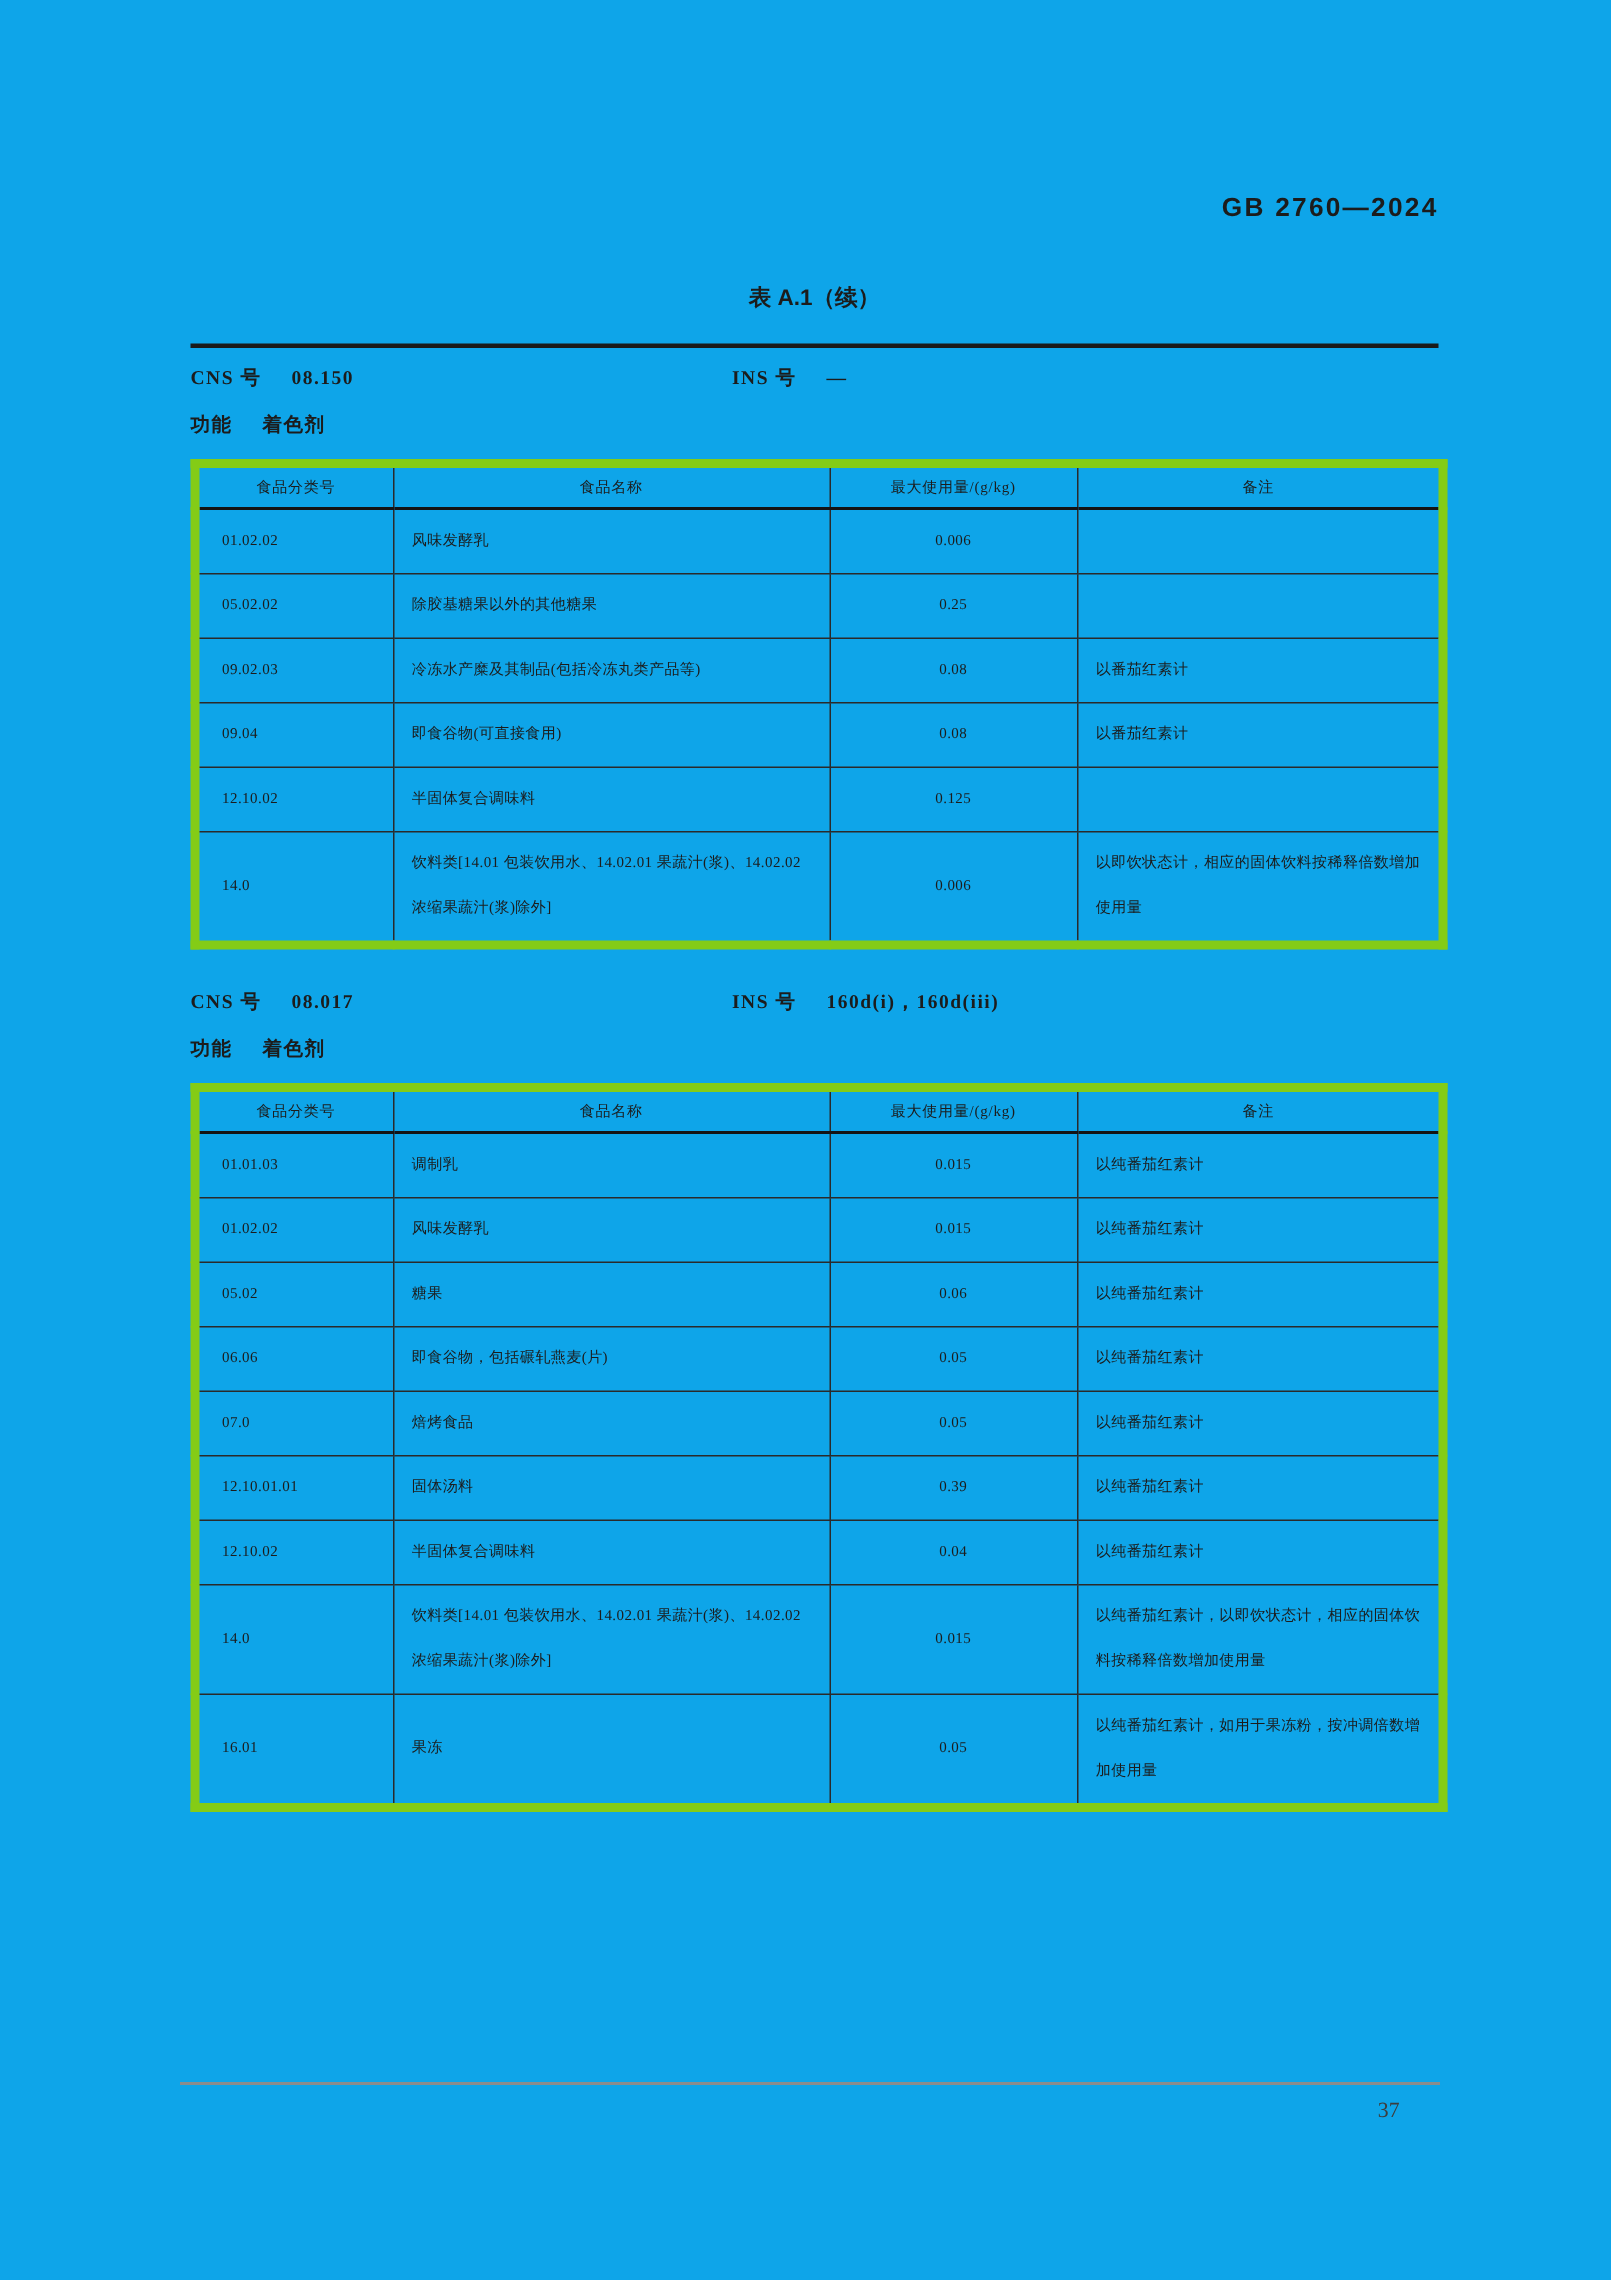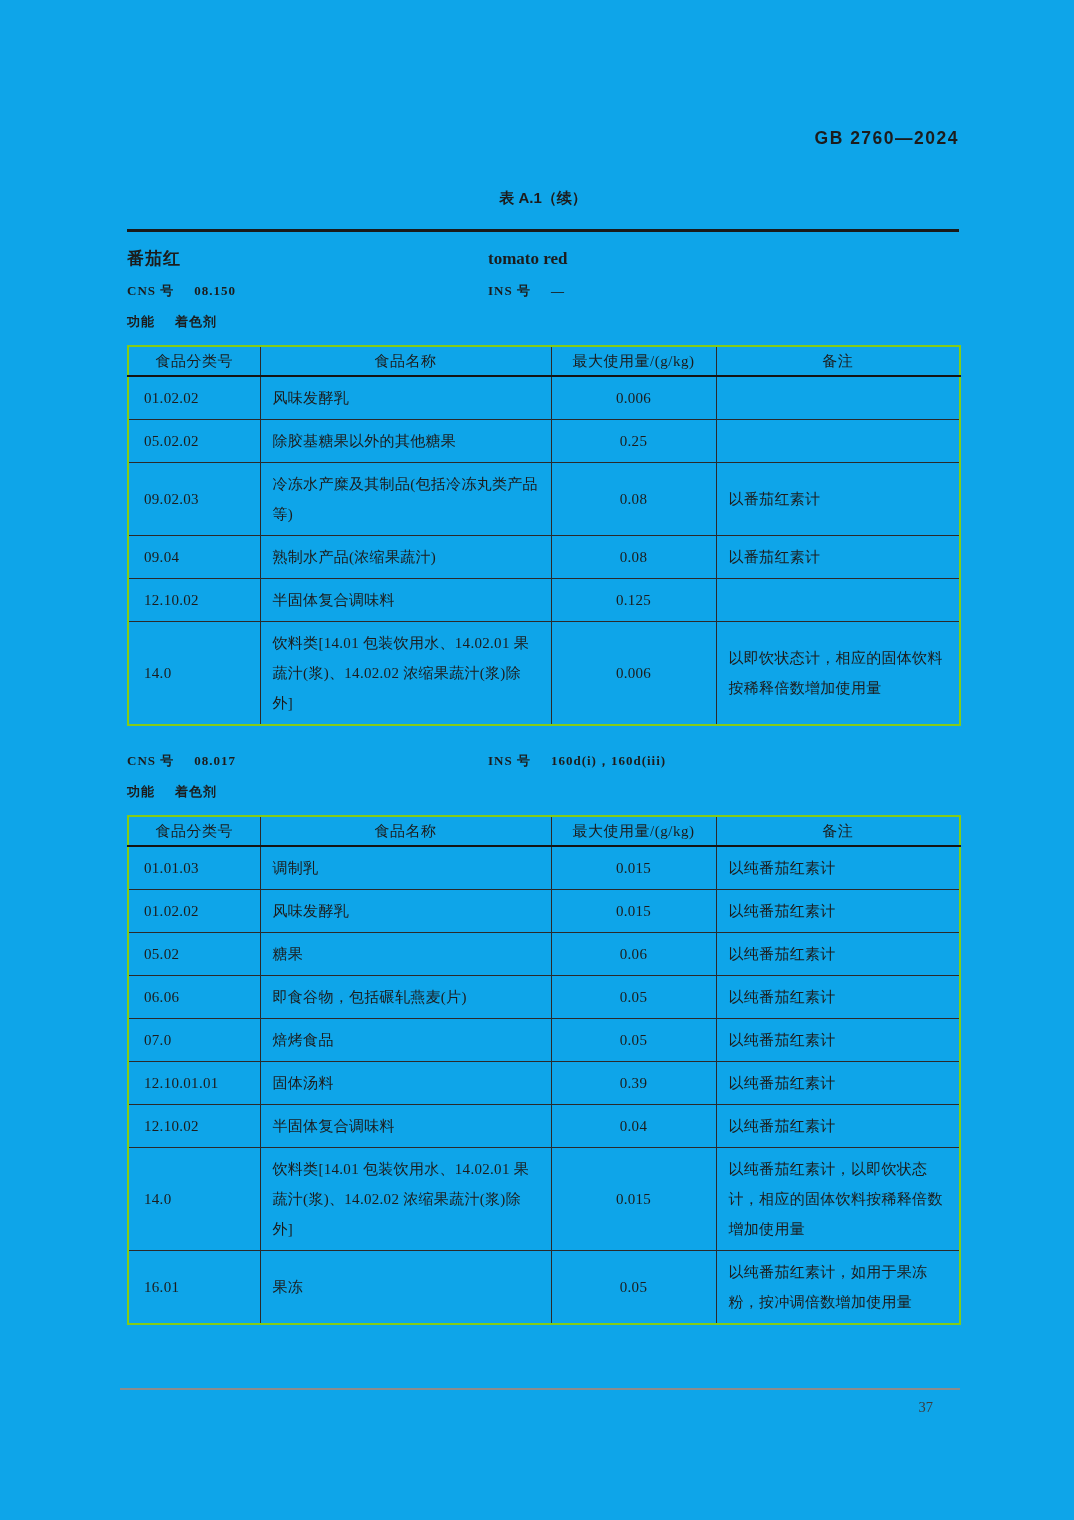--- a/index.html
+++ b/index.html
@@ -65,22 +65,22 @@
     font-weight: bold;
   }
   .meta-label { letter-spacing: 1px; }
   .meta-value { margin-left: 20px; letter-spacing: 1px; }
   .meta-cell { white-space: nowrap; }
   .std-table {
     margin-top: 12px;
     width: 832px;
     border-collapse: collapse;
     table-layout: fixed;
-    font-size: 15px;
-    border: 2px solid #84cc16;
+    font-size: 10px;
+    border: 6px solid #84cc16;
   }
   .std-table col.c-code { width: 132px; }
   .std-table col.c-food { width: 291px; }
   .std-table col.c-max  { width: 165px; }
   .std-table col.c-note { width: 244px; }
   .std-table th {
     font-weight: normal;
     height: 30px;
     padding: 2px 6px;
     text-align: center;
@@ -123,24 +123,20 @@
 <div class="page">
   <div class="content">
 
     <div class="doc-code">GB 2760—2024</div>
 
     <div class="table-title">表 A.1（续）</div>
 
     <div class="thick-rule"></div>
 
     <section class="additive-section section-1">
-      <div class="name-row">
-        <div class="name-cn">番茄红</div>
-        <div class="name-en"><span>tomato red</span><span class="italic-part"></span></div>
-      </div>
       <div class="meta-row">
         <div class="meta-cell"><span class="meta-label">CNS 号</span><span class="meta-value">08.150</span></div>
         <div class="meta-cell"><span class="meta-label">INS 号</span><span class="meta-value">—</span></div>
       </div>
       <div class="meta-row">
         <div class="meta-cell"><span class="meta-label">功能</span><span class="meta-value">着色剂</span></div>
       </div>
       <table class="std-table">
         <colgroup>
             <col class="c-code">
@@ -170,21 +166,21 @@
               <td class="cell-note"></td>
             </tr>
             <tr>
               <td class="cell-code">09.02.03</td>
               <td class="cell-food">冷冻水产糜及其制品(包括冷冻丸类产品等)</td>
               <td class="cell-max">0.08</td>
               <td class="cell-note">以番茄红素计</td>
             </tr>
             <tr>
               <td class="cell-code">09.04</td>
-              <td class="cell-food">熟制水产品(浓缩果蔬汁)</td>
+              <td class="cell-food">即食谷物(可直接食用)</td>
               <td class="cell-max">0.08</td>
               <td class="cell-note">以番茄红素计</td>
             </tr>
             <tr>
               <td class="cell-code">12.10.02</td>
               <td class="cell-food">半固体复合调味料</td>
               <td class="cell-max">0.125</td>
               <td class="cell-note"></td>
             </tr>
             <tr>

